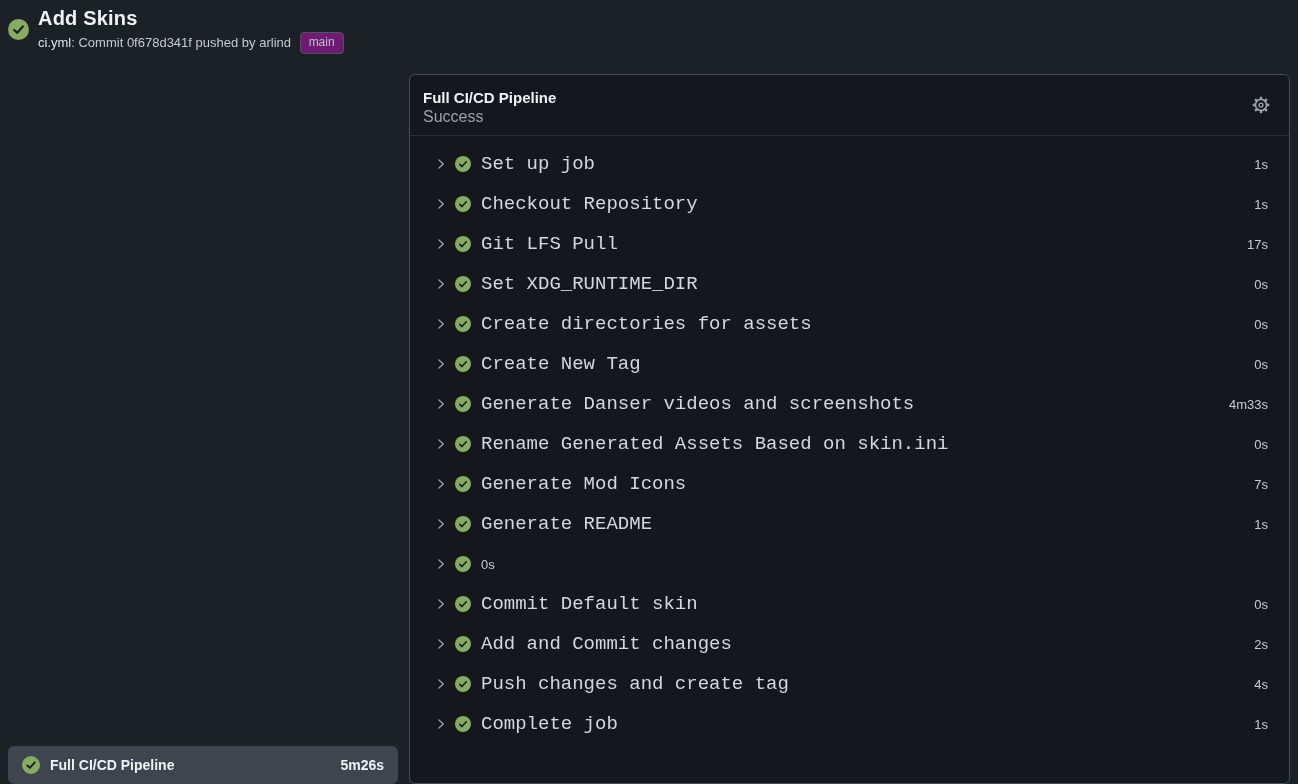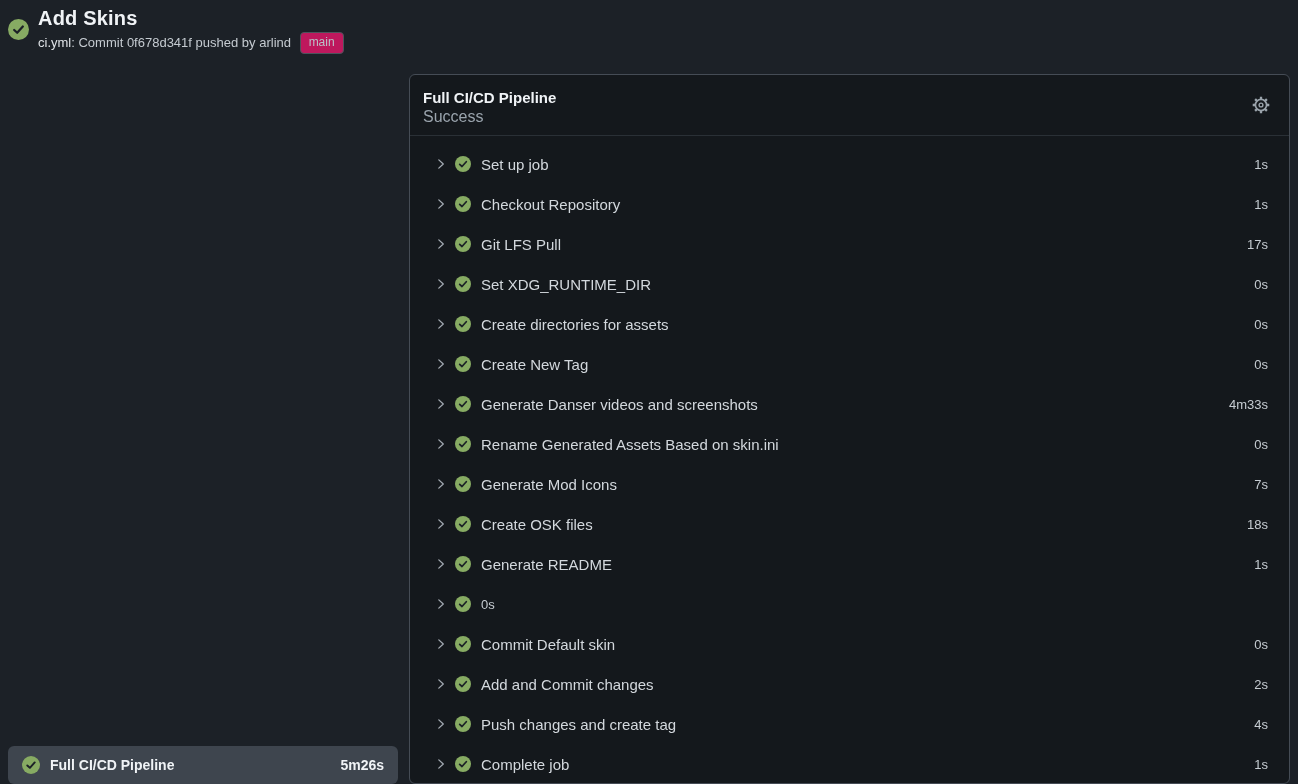--- a/index.html
+++ b/index.html
@@ -26,21 +26,21 @@
   }
   .run-header{display:flex;align-items:center;gap:9px;padding:7px 10px 0 8px;}
   .run-header .hdr-icon{flex:none;margin-top:1px;}
   .hdr-text{display:flex;flex-direction:column;}
   .run-title{margin:0;font-size:20px;font-weight:600;color:var(--text-bright);line-height:22px;letter-spacing:.2px;}
   .run-meta{margin-top:3px;font-size:13px;color:#c5cbd1;line-height:17px;}
   .run-meta .wf{font-weight:400;color:#dfe3e7;}
   .run-meta .sha{color:#c5cbd1;cursor:pointer;}
   .branch-badge{
     display:inline-block;margin-left:5px;padding:1px 8px 2px;
-    background:#be185d;border:1px solid #4c545c;border-radius:4px;
+    background:#701a75;border:1px solid #4c545c;border-radius:4px;
     font-size:12px;color:#bac1c8;cursor:pointer;vertical-align:1px;
   }
   .content{display:flex;align-items:flex-end;gap:11px;margin-top:12px;padding:8px 8px;}
   .sidebar{width:390px;flex:none;padding-top:2px;}
   .job-item{
     height:38px;background:var(--job-bg);border-radius:6px;
     display:flex;align-items:center;gap:10px;padding:0 14px;cursor:pointer;
   }
   .job-name{flex:1;font-size:14px;font-weight:700;color:var(--text-bright);white-space:nowrap;overflow:hidden;}
   .job-duration{font-size:14px;font-weight:700;color:var(--text-bright);}
@@ -59,21 +59,21 @@
     position:absolute;right:16px;top:50%;transform:translateY(-50%);
     background:none;border:none;padding:2px;cursor:pointer;line-height:0;
   }
   .step-list{flex:1;padding-top:8px;overflow:hidden;}
   .step-row{
     height:40px;display:flex;align-items:center;gap:7px;
     padding:0 21px 0 24px;cursor:pointer;
   }
   .step-chevron{flex:none;line-height:0;}
   .step-status{flex:none;line-height:0;margin-right:3px;}
-  .step-name{flex:1;font-size:15px;color:var(--text-main);white-space:nowrap;overflow:hidden;}
+  .step-name{flex:1;font-size:19px;color:var(--text-main);white-space:nowrap;overflow:hidden;font-family:Liberation Mono, monospace;}
   .step-duration{font-size:13px;color:var(--text-dur);}
 </style>
 </head>
 <body>
 
 <div>
 
   <div class="run-header">
     <span class="hdr-icon">
       <svg width="21" height="21" viewBox="0 0 16 16">
@@ -273,35 +273,20 @@
     <span class="step-status">
       <svg width="16" height="16" viewBox="0 0 16 16">
         <circle cx="8" cy="8" r="8" fill="#87ab63"></circle>
         <path d="M4.7 8.4 L7 10.5 L11.3 5.7" stroke="#1c2127" stroke-width="1.7" fill="none" stroke-linecap="round" stroke-linejoin="round"></path>
       </svg>
     </span>
     <span class="step-name">Generate Mod Icons</span>
     <span class="step-duration">7s</span>
   </div>
 
-  <div class="step-row">
-    <span class="step-chevron">
-      <svg width="14" height="14" viewBox="0 0 16 16">
-        <path d="M5.5 3.3 L10.6 8 L5.5 12.7" stroke="#a2a9b1" stroke-width="1.5" fill="none" stroke-linecap="round" stroke-linejoin="round"></path>
-      </svg>
-    </span>
-    <span class="step-status">
-      <svg width="16" height="16" viewBox="0 0 16 16">
-        <circle cx="8" cy="8" r="8" fill="#87ab63"></circle>
-        <path d="M4.7 8.4 L7 10.5 L11.3 5.7" stroke="#1c2127" stroke-width="1.7" fill="none" stroke-linecap="round" stroke-linejoin="round"></path>
-      </svg>
-    </span>
-    <span class="step-name">Create OSK files</span>
-    <span class="step-duration">18s</span>
-  </div>
 
   <div class="step-row">
     <span class="step-chevron">
       <svg width="14" height="14" viewBox="0 0 16 16">
         <path d="M5.5 3.3 L10.6 8 L5.5 12.7" stroke="#a2a9b1" stroke-width="1.5" fill="none" stroke-linecap="round" stroke-linejoin="round"></path>
       </svg>
     </span>
     <span class="step-status">
       <svg width="16" height="16" viewBox="0 0 16 16">
         <circle cx="8" cy="8" r="8" fill="#87ab63"></circle>

